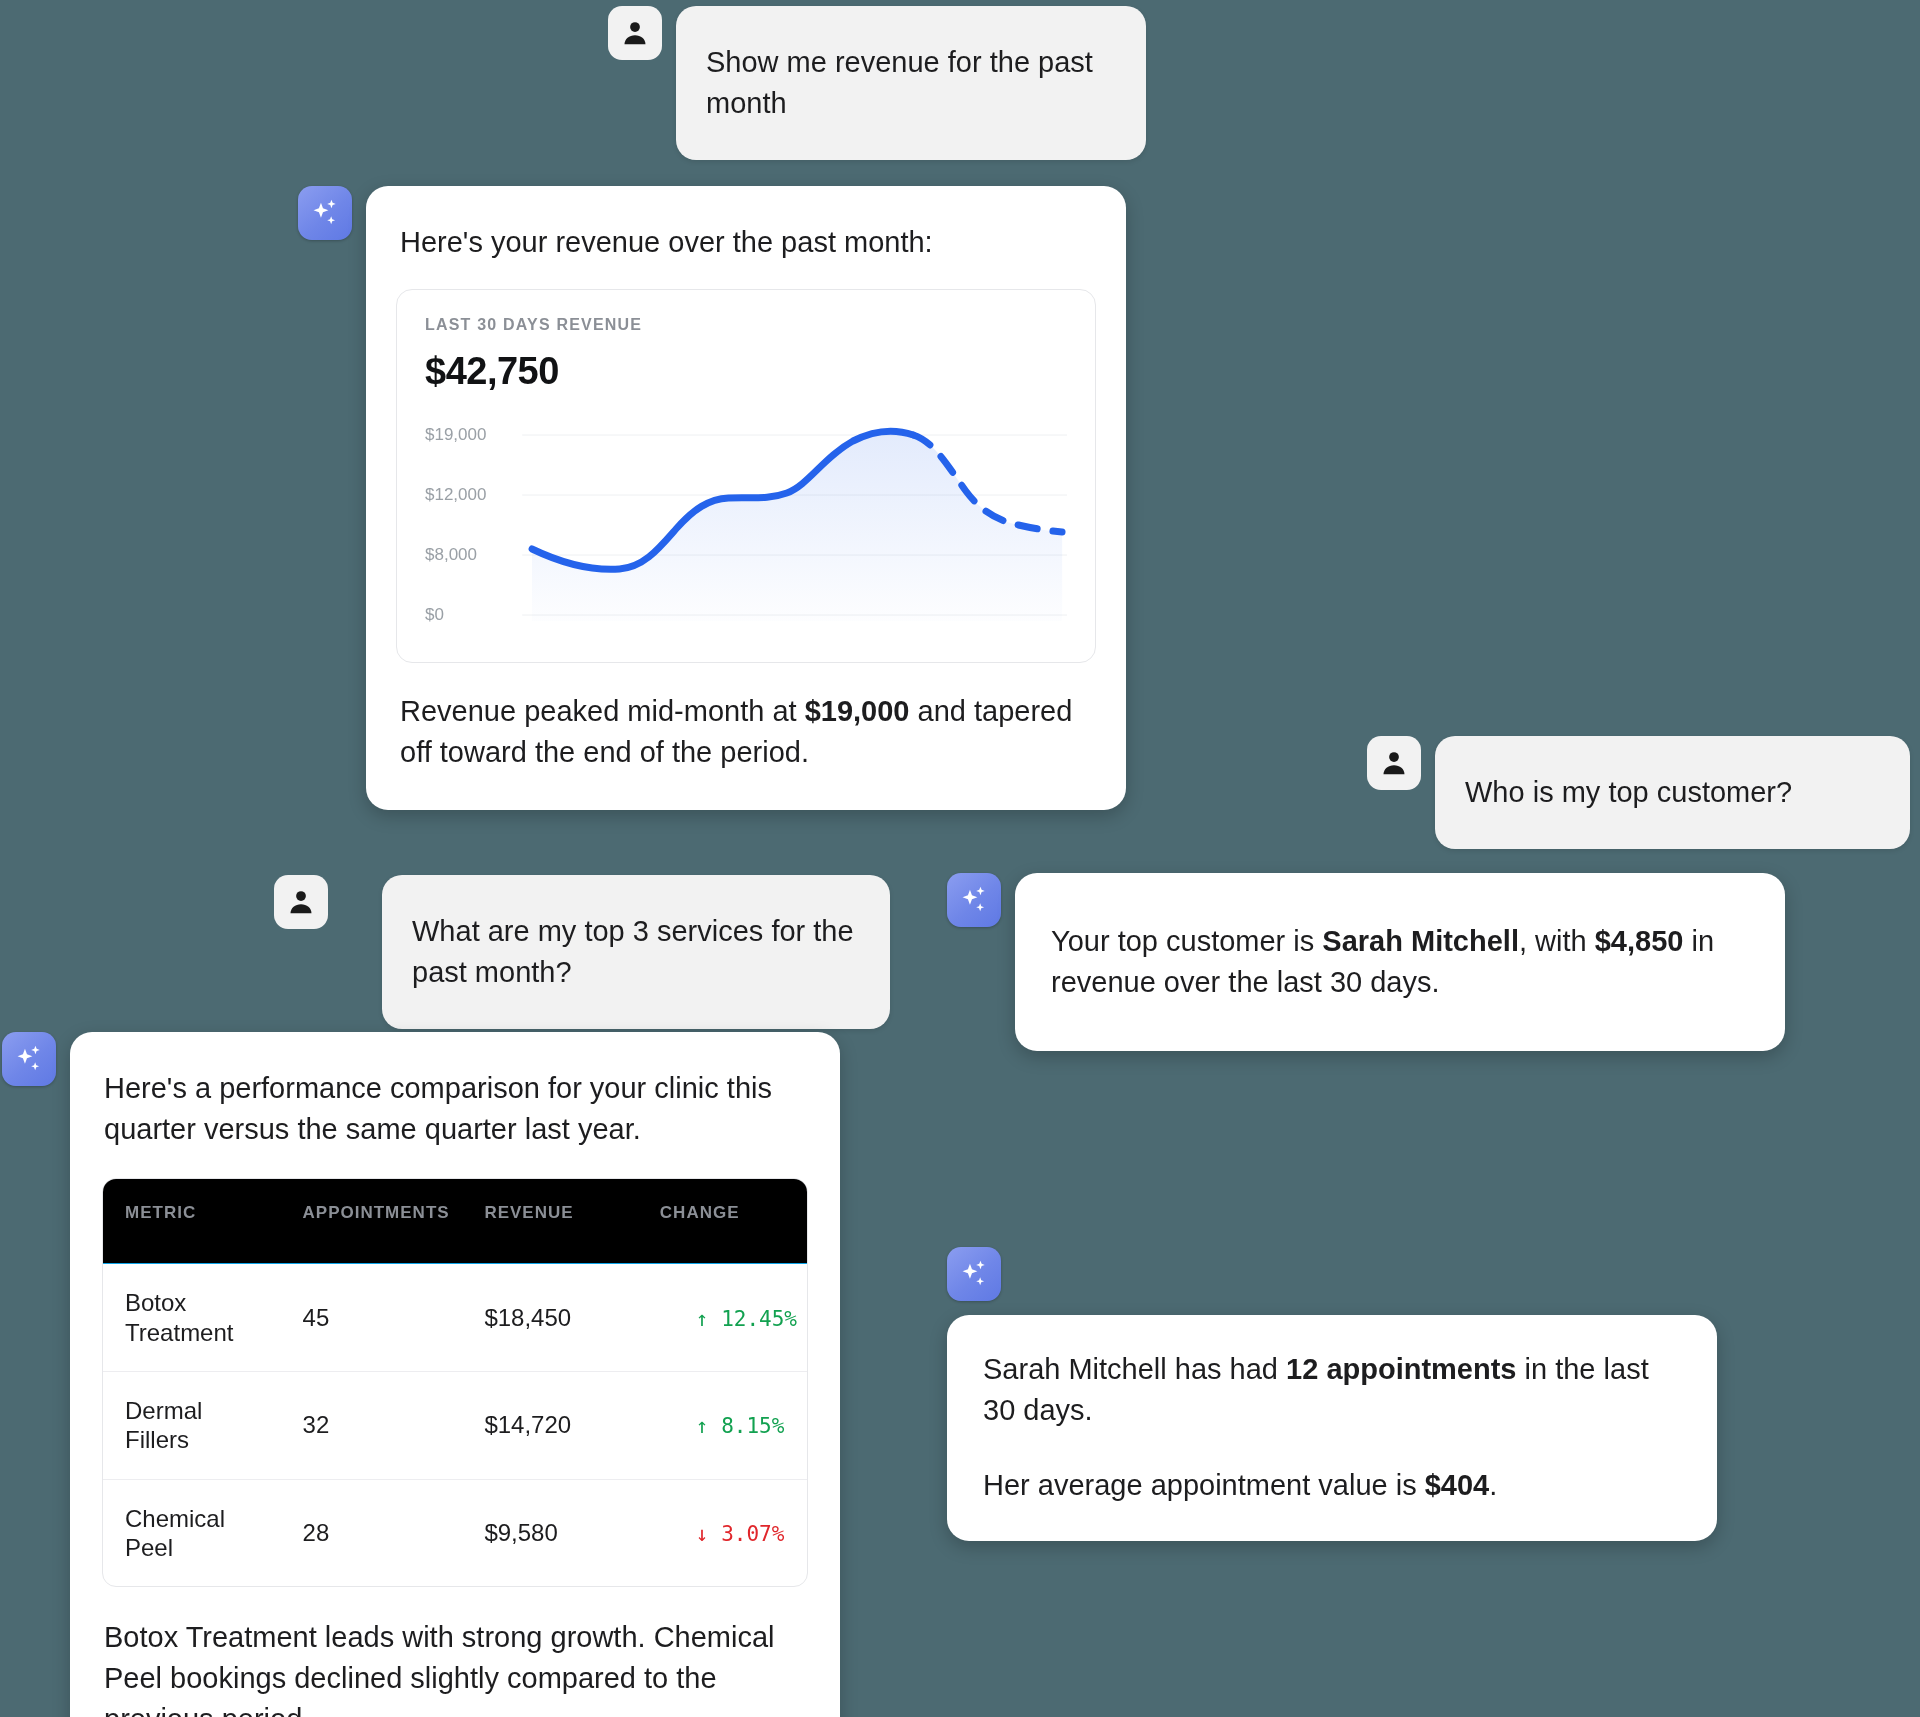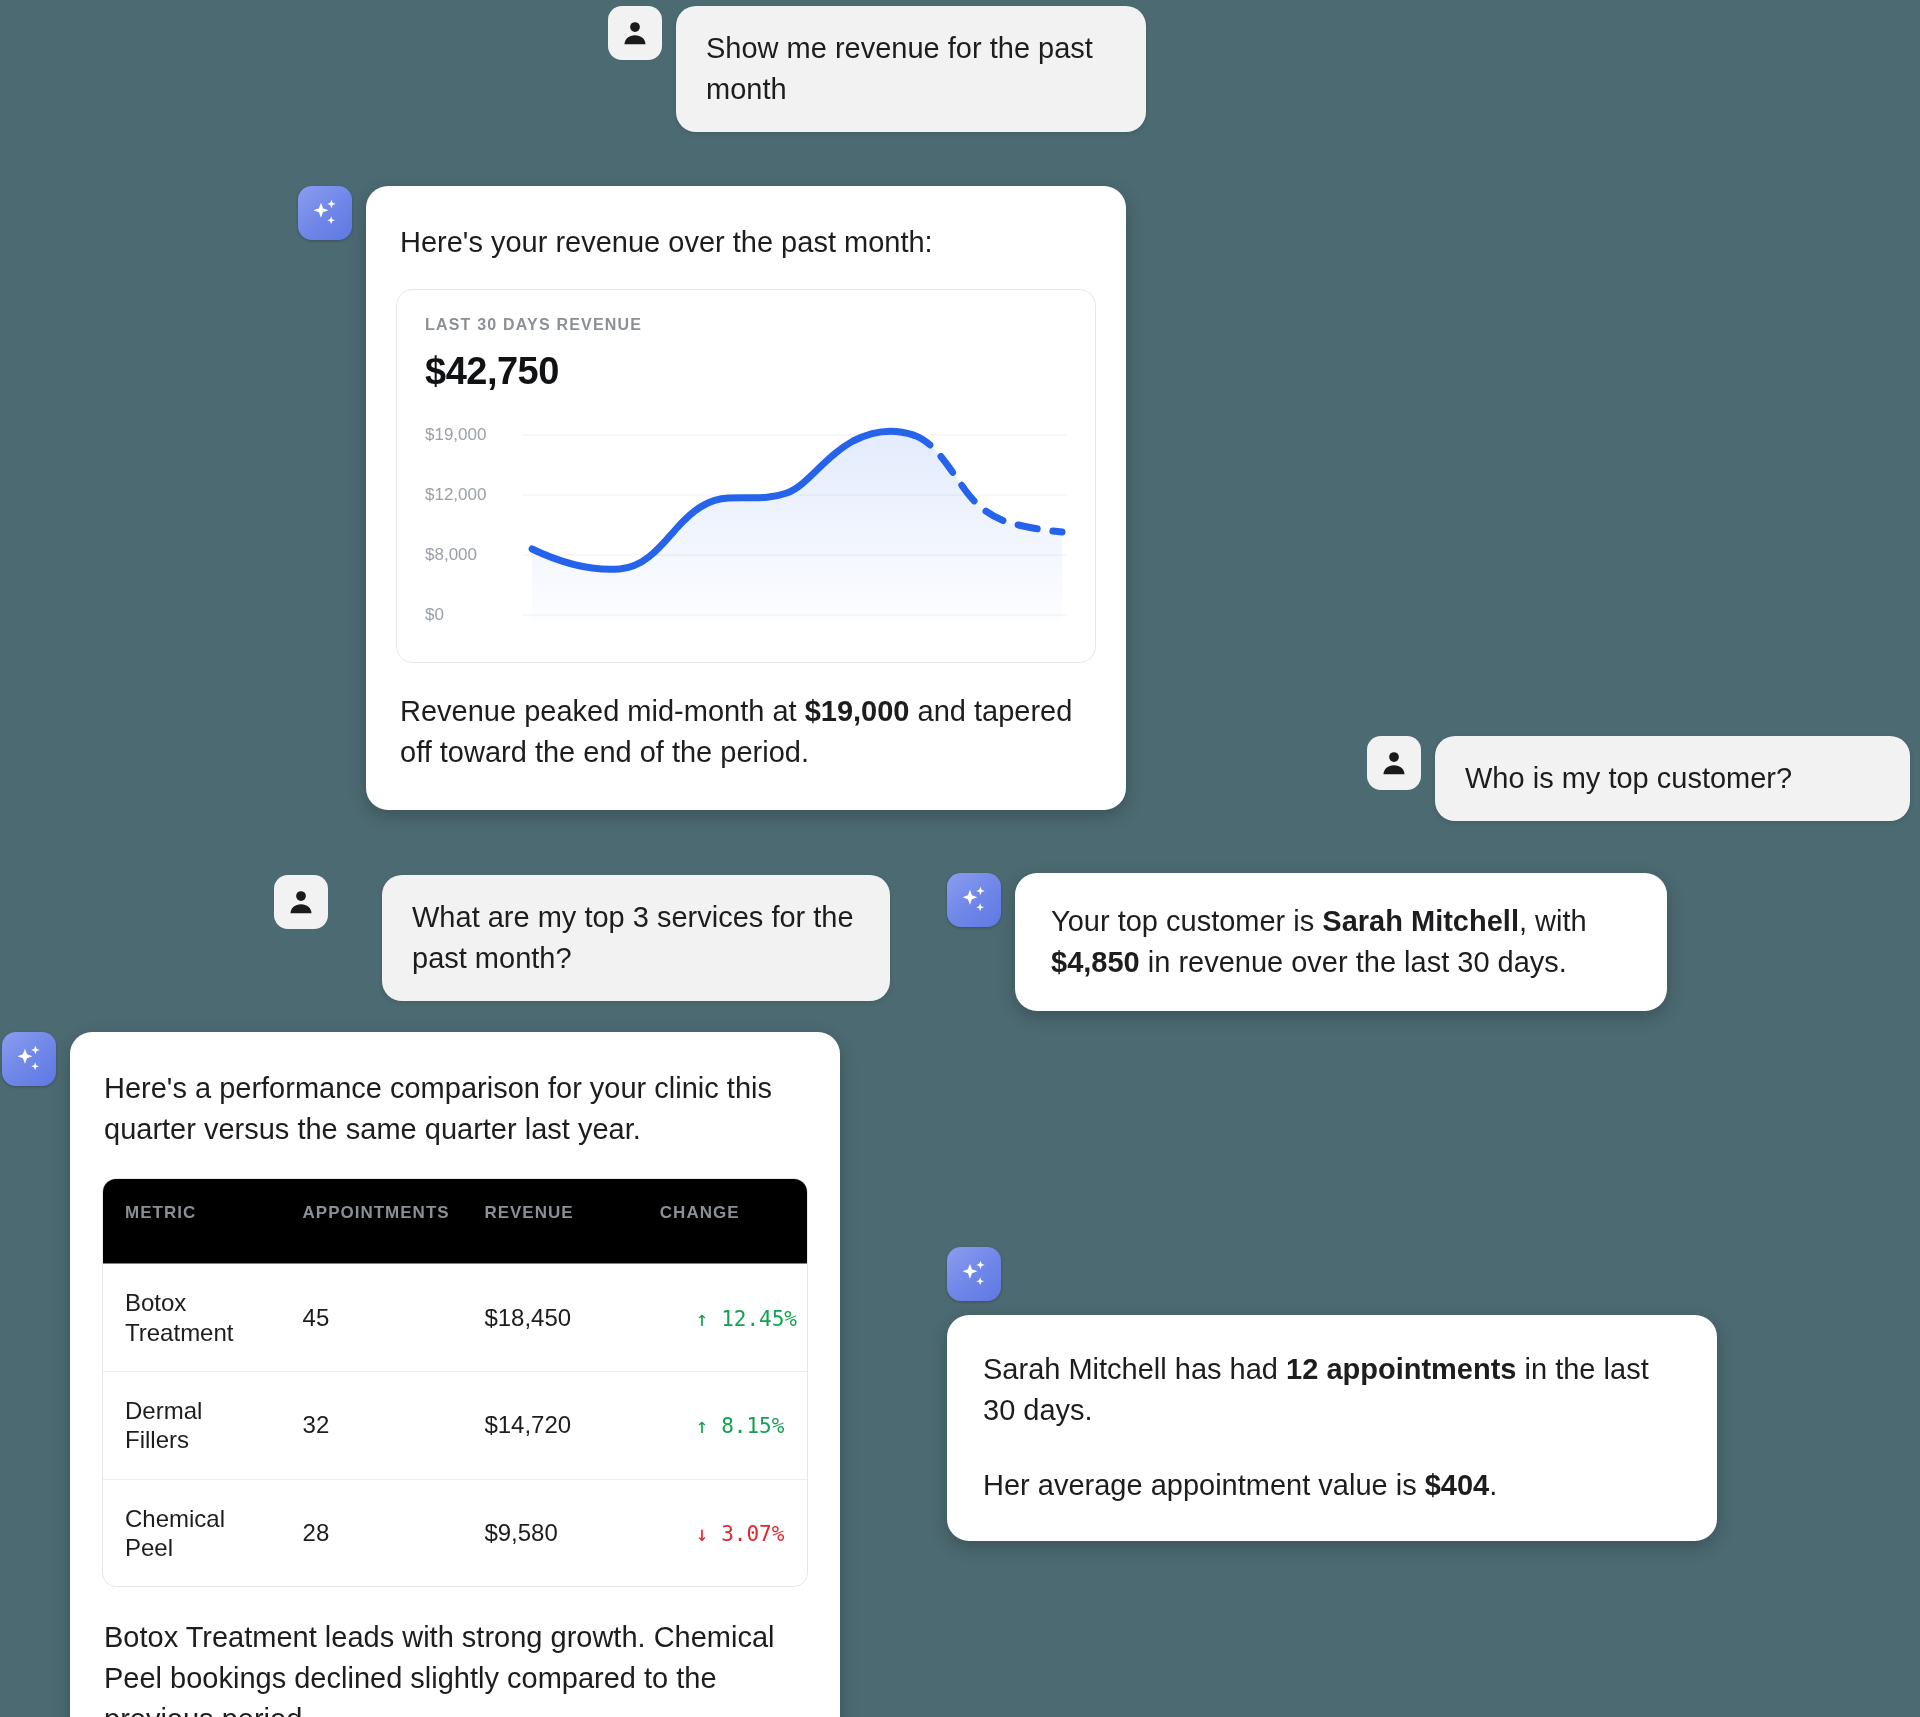--- a/index.html
+++ b/index.html
@@ -38,21 +38,21 @@
   
   .msg {
     position: absolute;
     display: flex;
     align-items: flex-start;
     gap: 14px;
   }
   .bubble {
     background: #f2f2f2;
     border-radius: 20px;
-    padding: 22px 30px;
+    padding: 36px 30px;
     color: #1d1d1f;
     font-size: 29px;
     line-height: 1.42;
     box-sizing: border-box;
     box-shadow: 0 2px 5px rgba(0,0,0,.10);
   }
   .bubble-white {
     background: #ffffff;
     border-radius: 22px;
     box-shadow: 0 6px 18px rgba(0,0,0,.22);
@@ -273,21 +273,21 @@
   <div class="msg" style="left:947px; top:873px;">
     <div class="avatar avatar-ai">
       <span>
         <svg viewBox="0 0 24 24" fill="#ffffff" aria-hidden="true">
           <path d="M9.3 5.2l1.35 3.6 3.6 1.35-3.6 1.35-1.35 3.6-1.35-3.6L4.35 10.15l3.6-1.35z"></path>
           <path d="M16.3 3.1l.78 2.07 2.07.78-2.07.78-.78 2.07-.78-2.07-2.07-.78 2.07-.78z"></path>
           <path d="M16.1 14.2l.72 1.9 1.9.72-1.9.72-.72 1.9-.72-1.9-1.9-.72 1.9-.72z"></path>
         </svg>
       </span>
     </div>
-    <div class="bubble bubble-white" style="width:652px; padding:28px 36px;">
+    <div class="bubble bubble-white" style="width:770px; padding:48px 36px;">
       <span>Your top customer is </span><b>Sarah Mitchell</b><span>, with </span><b>$4,850</b><span> in revenue over the last 30 days.</span>
     </div>
   </div>
 
 
   <div class="msg" style="left:947px; top:1247px;flex-direction:column;">
     <div class="avatar avatar-ai">
       <span>
         <svg viewBox="0 0 24 24" fill="#ffffff" aria-hidden="true">
           <path d="M9.3 5.2l1.35 3.6 3.6 1.35-3.6 1.35-1.35 3.6-1.35-3.6L4.35 10.15l3.6-1.35z"></path>

